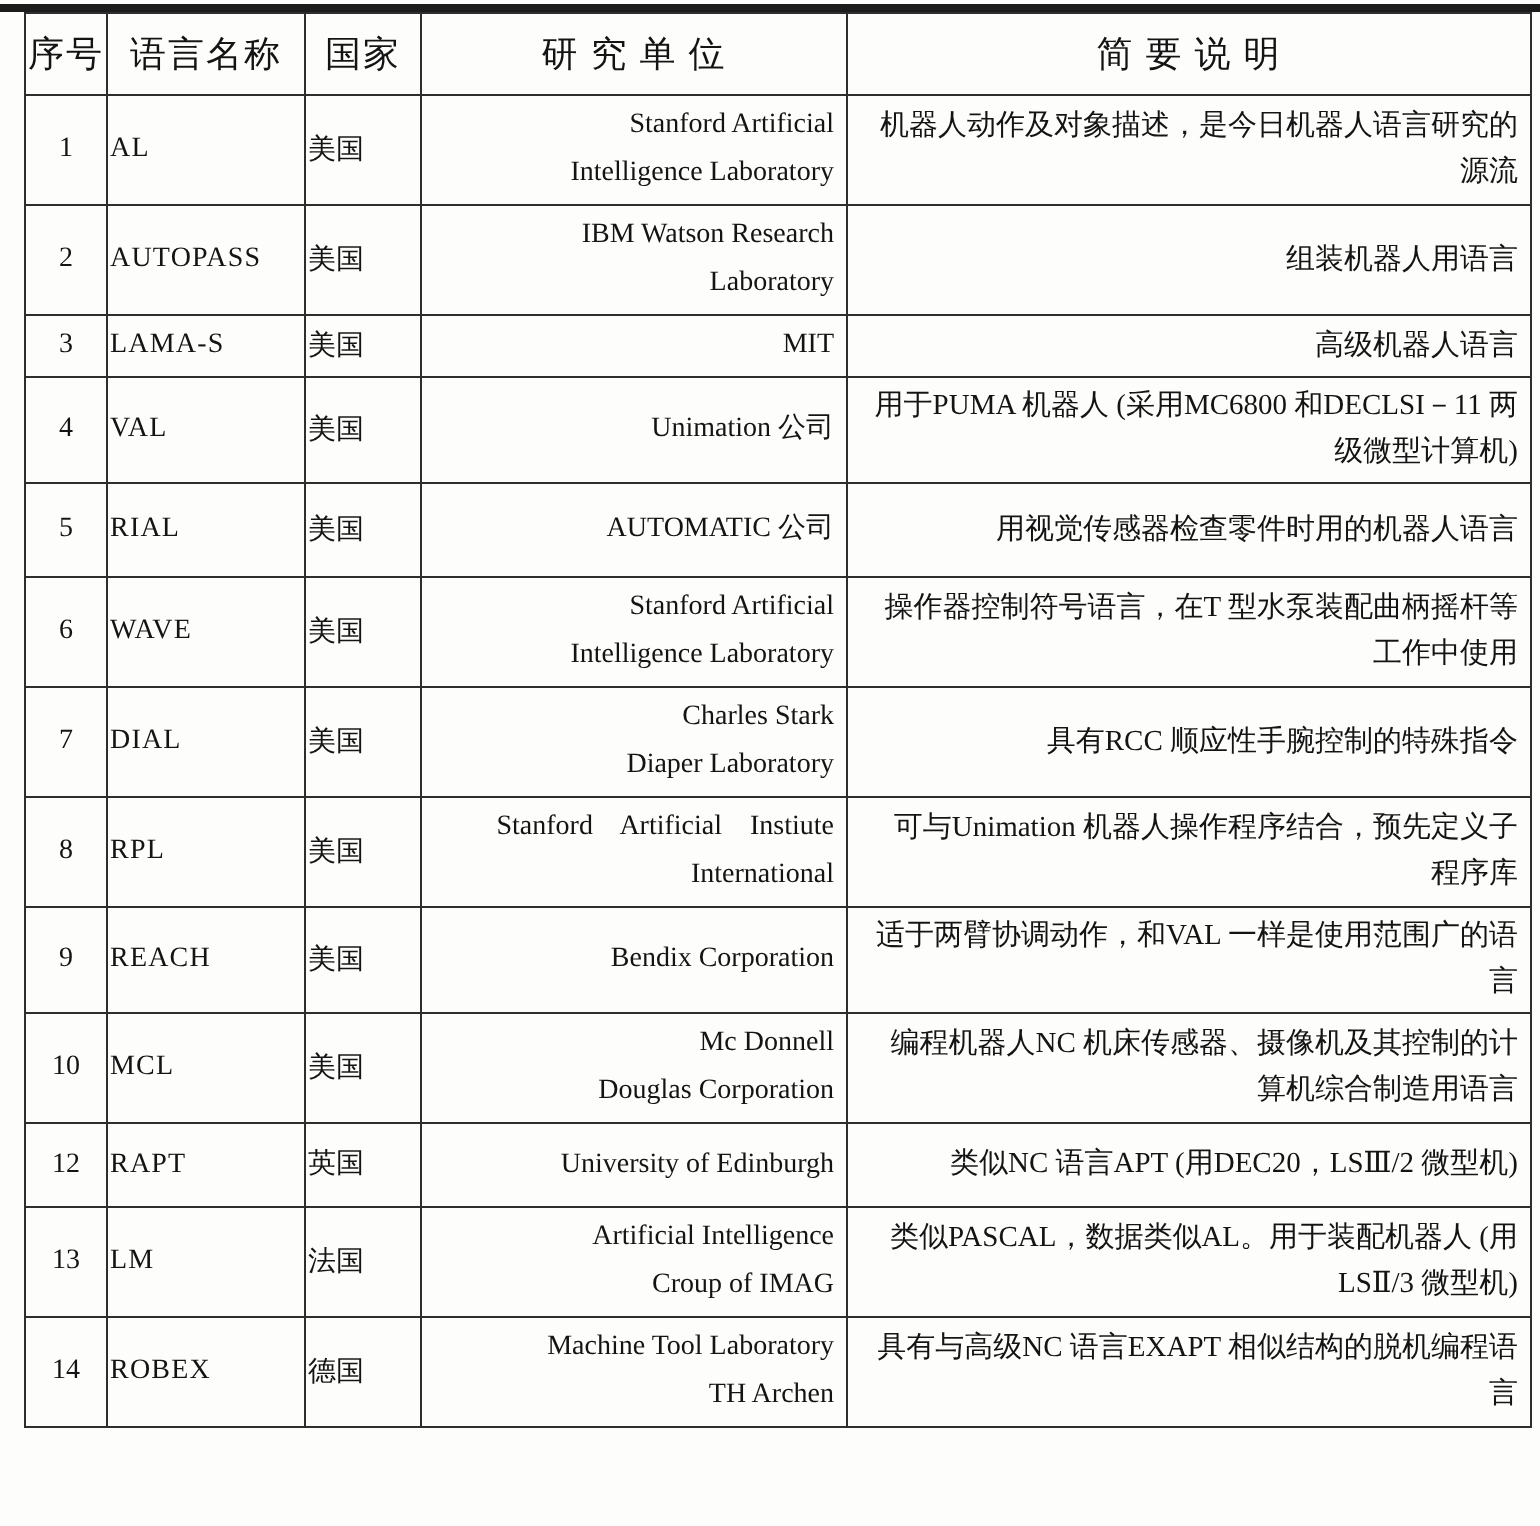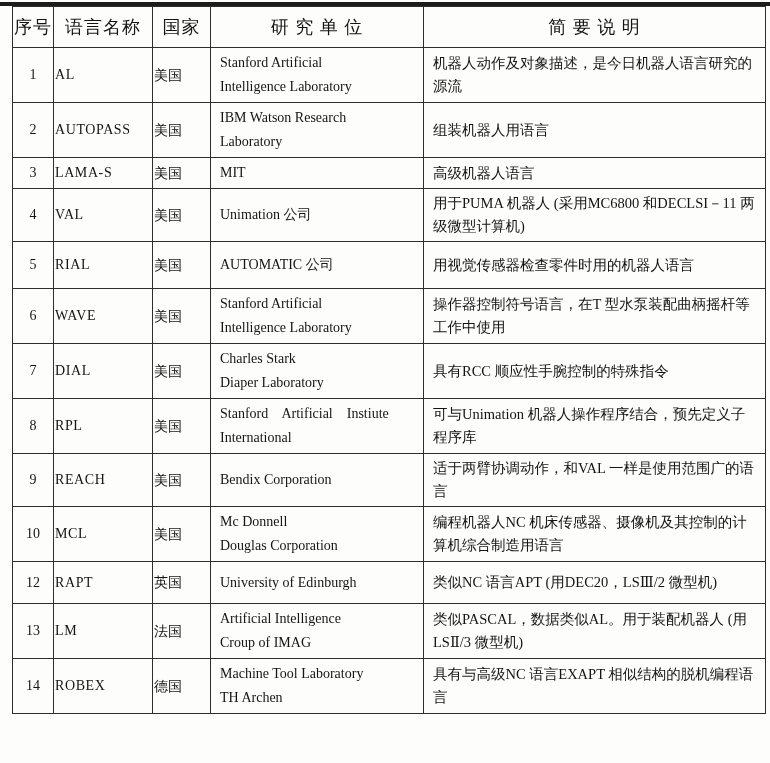--- a/index.html
+++ b/index.html
@@ -60,28 +60,28 @@
     text-align: left;
     font-size: 14px;
     letter-spacing: 0.6px;
   }
   td.cty {
     font-size: 14px;
     white-space: pre-line;
     line-height: 23px;
   }
   td.inst {
-    text-align: left;
+    text-align: right;
     padding: 3px 6px 3px 9px;
     font-size: 14px;
     line-height: 24px;
     white-space: pre-wrap;
   }
   td.desc {
-    text-align: left;
+    text-align: right;
     padding: 3px 6px 3px 9px;
     font-size: 14.5px;
     line-height: 23px;
   }
 </style>
 </head>
 <body>
 
 <div class="top-rule"></div>
 

